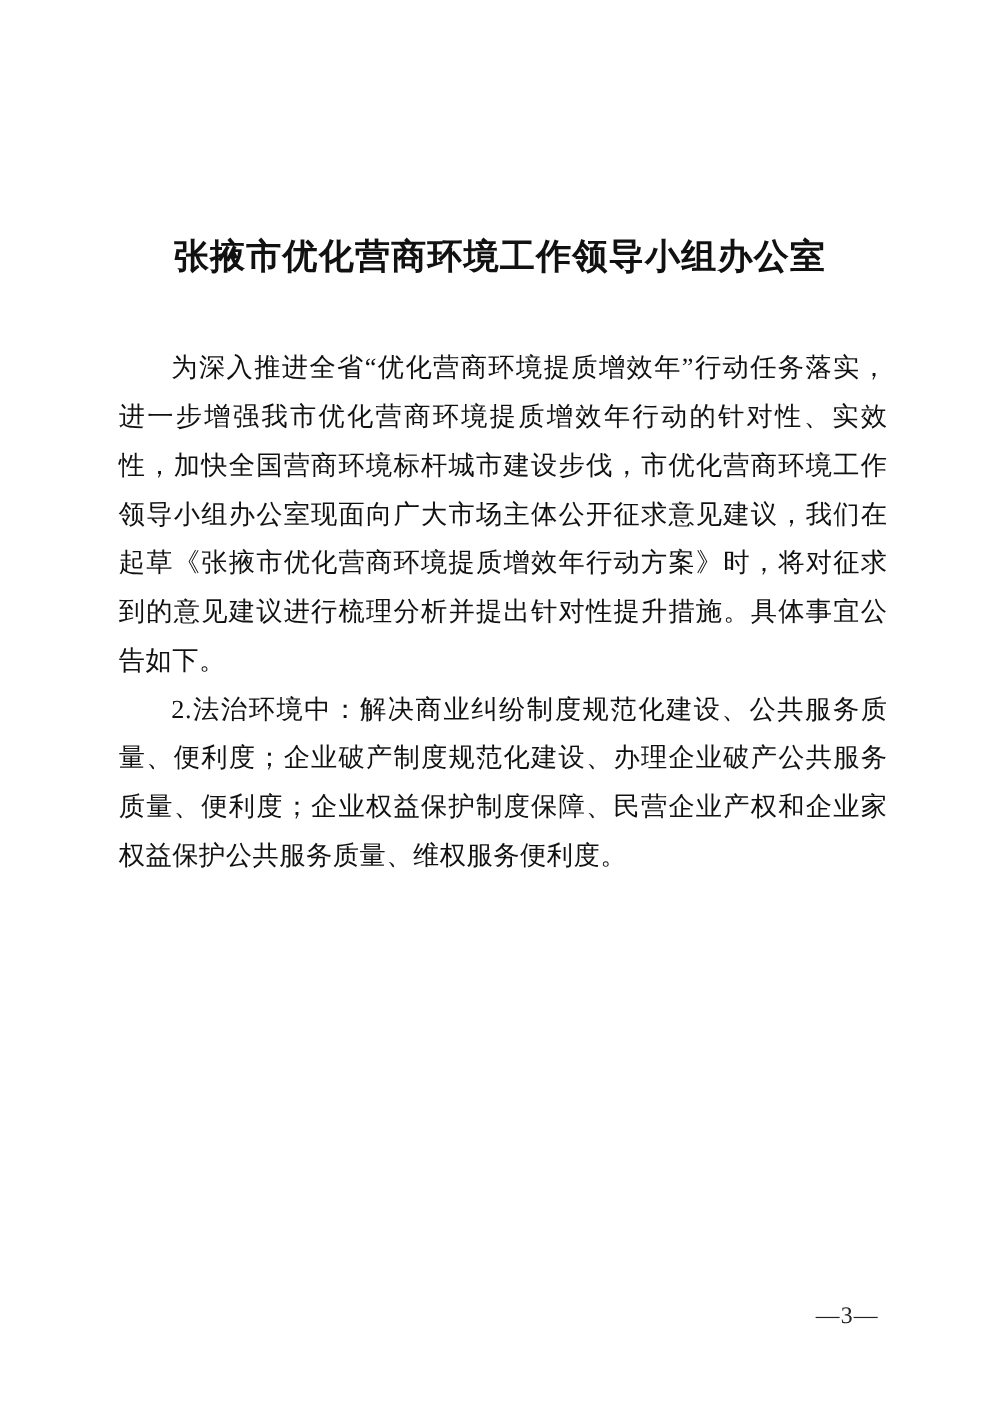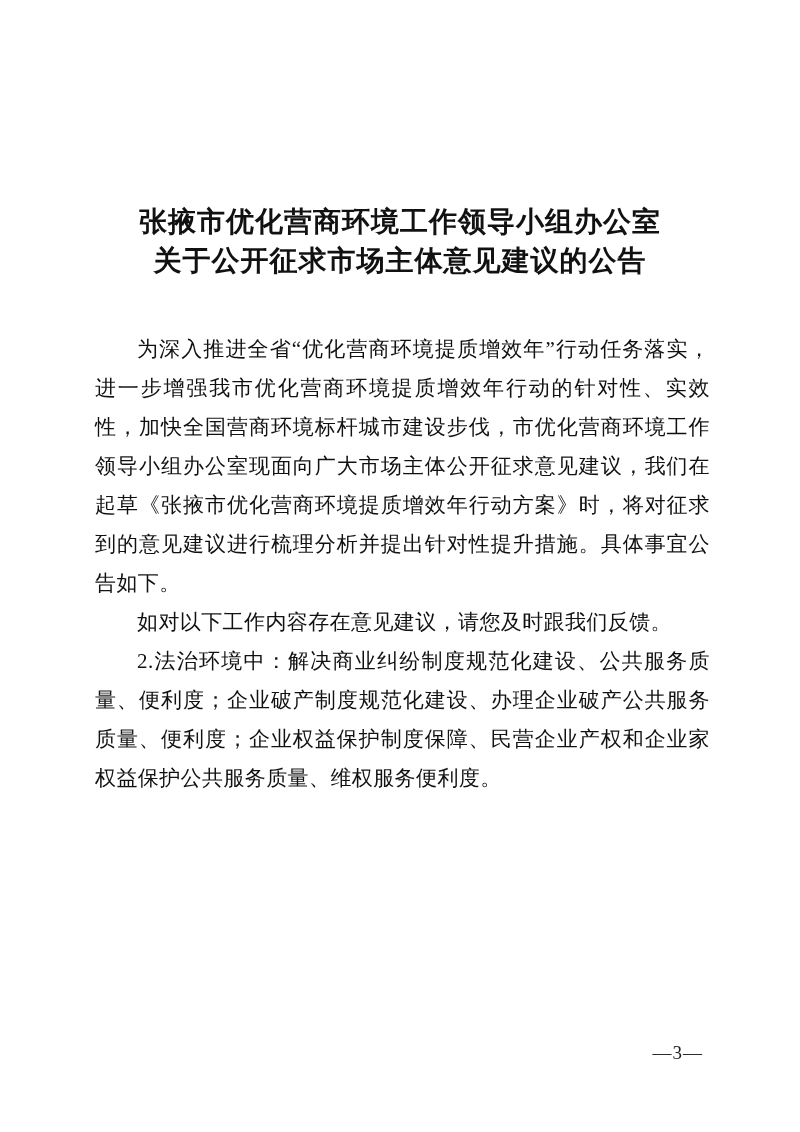--- a/index.html
+++ b/index.html
@@ -13,21 +13,21 @@
     height: 1132px;
     margin: 0 auto;
     background: #ffffff;
     overflow: hidden;
     box-sizing: border-box;
     padding-top: 186px;
     font-family: "Liberation Serif", "DejaVu Serif", serif;
     color: #111111;
   }
   .doc-title {
-    margin: 16px;
+    margin: 0;
     padding: 0 60px;
     text-align: center;
     font-size: 28px;
     line-height: 39px;
     font-weight: 700;
     letter-spacing: 1px;
     font-family: "Liberation Serif", "DejaVu Serif", serif;
   }
   .doc-title .title-line {
     display: block;
@@ -59,28 +59,26 @@
     font-family: "Liberation Serif", "DejaVu Serif", serif;
   }
 </style>
 </head>
 <body>
 
 <div class="page">
 
   <h1 class="doc-title">
     <span class="title-line">张掖市优化营商环境工作领导小组办公室</span>
-    <span class="title-line">关于公开征求市场主体意见建议的公告</span>
   </h1>
 
   <div class="doc-body">
     <p>为深入推进全省“优化营商环境提质增效年”行动任务落实，进一步增强我市优化营商环境提质增效年行动的针对性、实效性，加快全国营商环境标杆城市建设步伐，市优化营商环境工作领导小组办公室现面向广大市场主体公开征求意见建议，我们在起草《张掖市优化营商环境提质增效年行动方案》时，将对征求到的意见建议进行梳理分析并提出针对性提升措施。具体事宜公告如下。</p>
 
 
-    <p>如对以下工作内容存在意见建议，请您及时跟我们反馈。</p>
 
 
     <p>2.法治环境中：解决商业纠纷制度规范化建设、公共服务质量、便利度；企业破产制度规范化建设、办理企业破产公共服务质量、便利度；企业权益保护制度保障、民营企业产权和企业家权益保护公共服务质量、维权服务便利度。</p>
 
   </div>
 
   <div class="page-number">—3—</div>
 
 </div>
 

